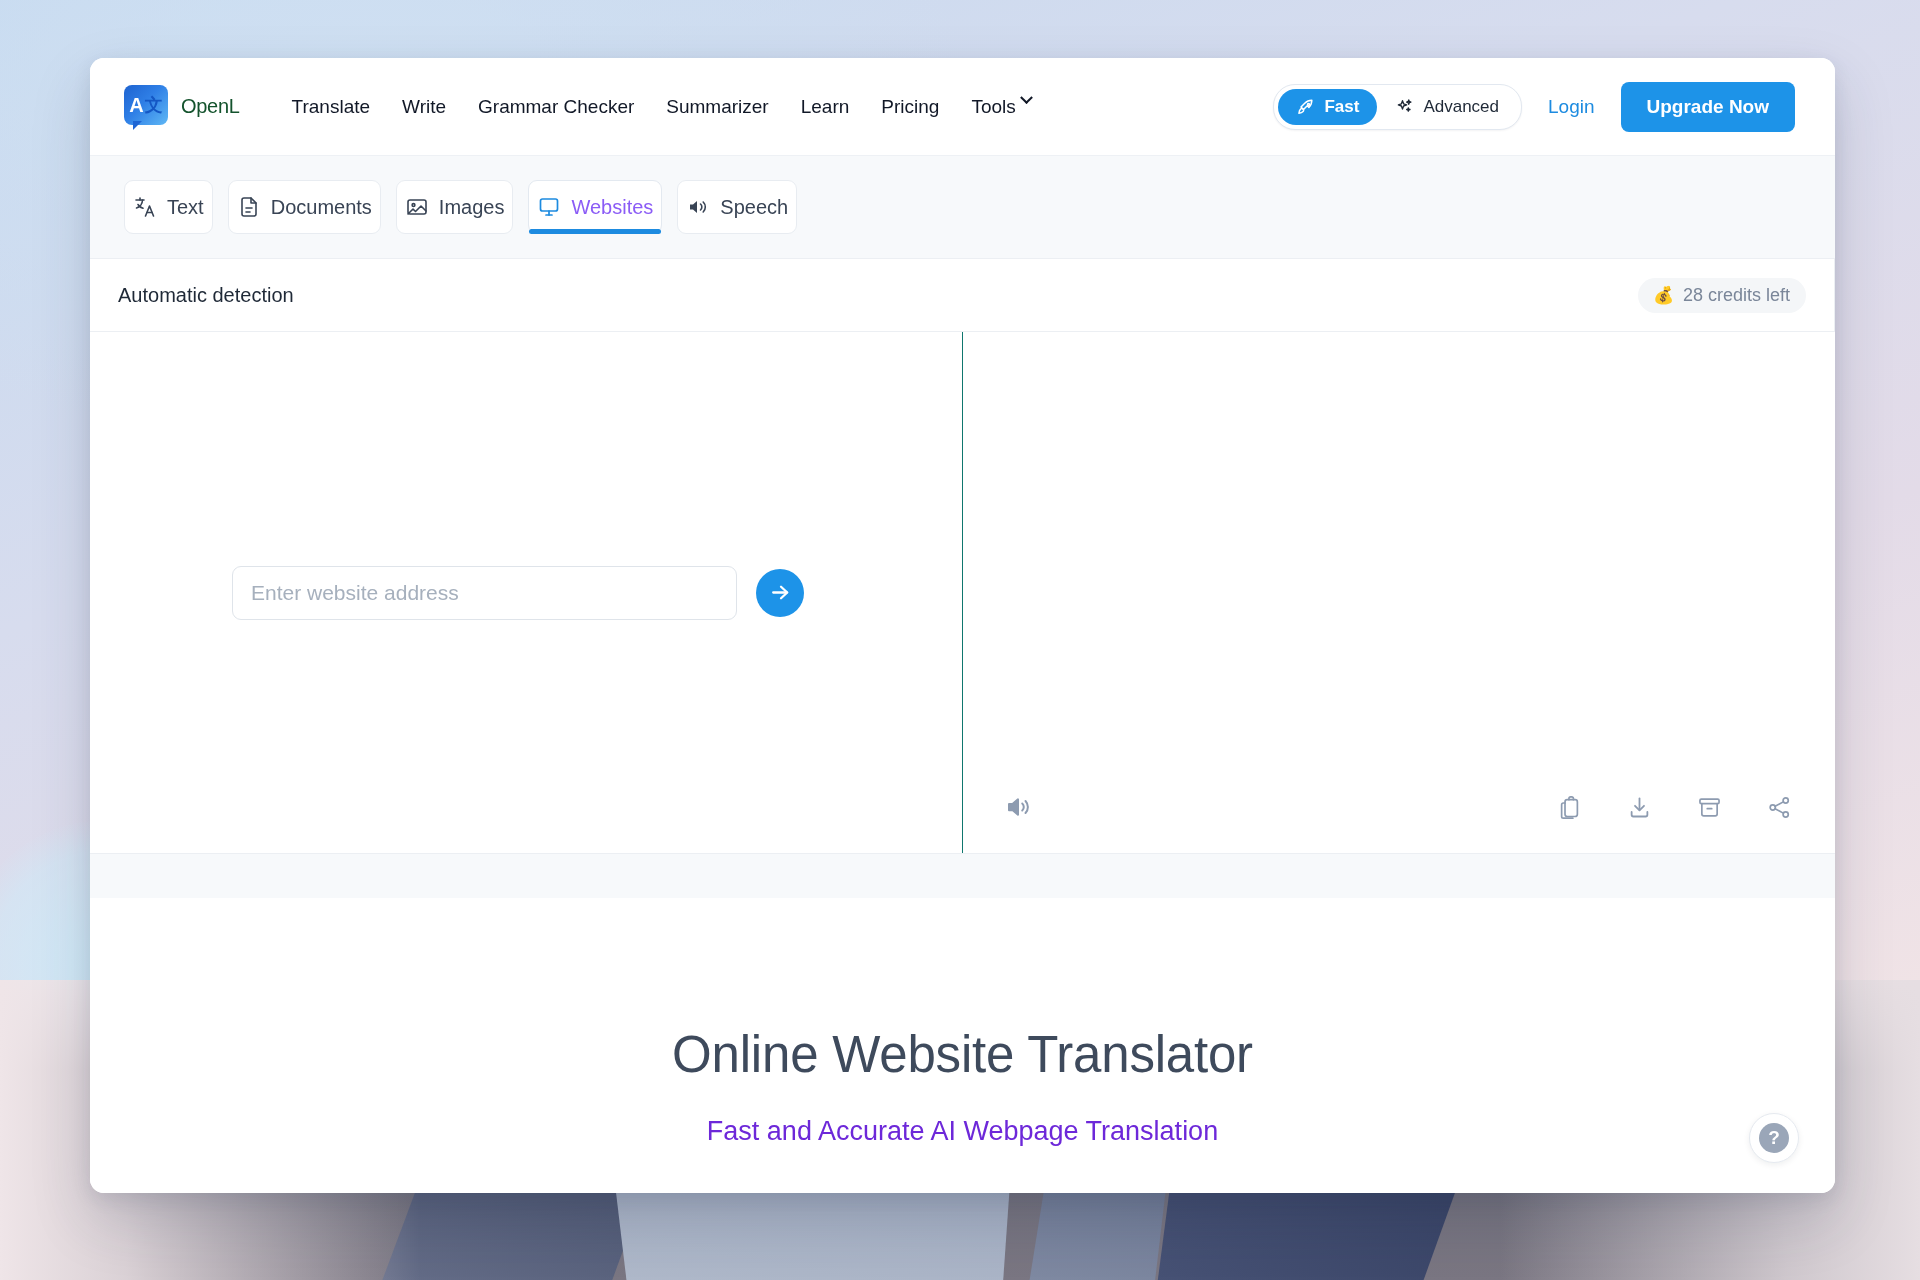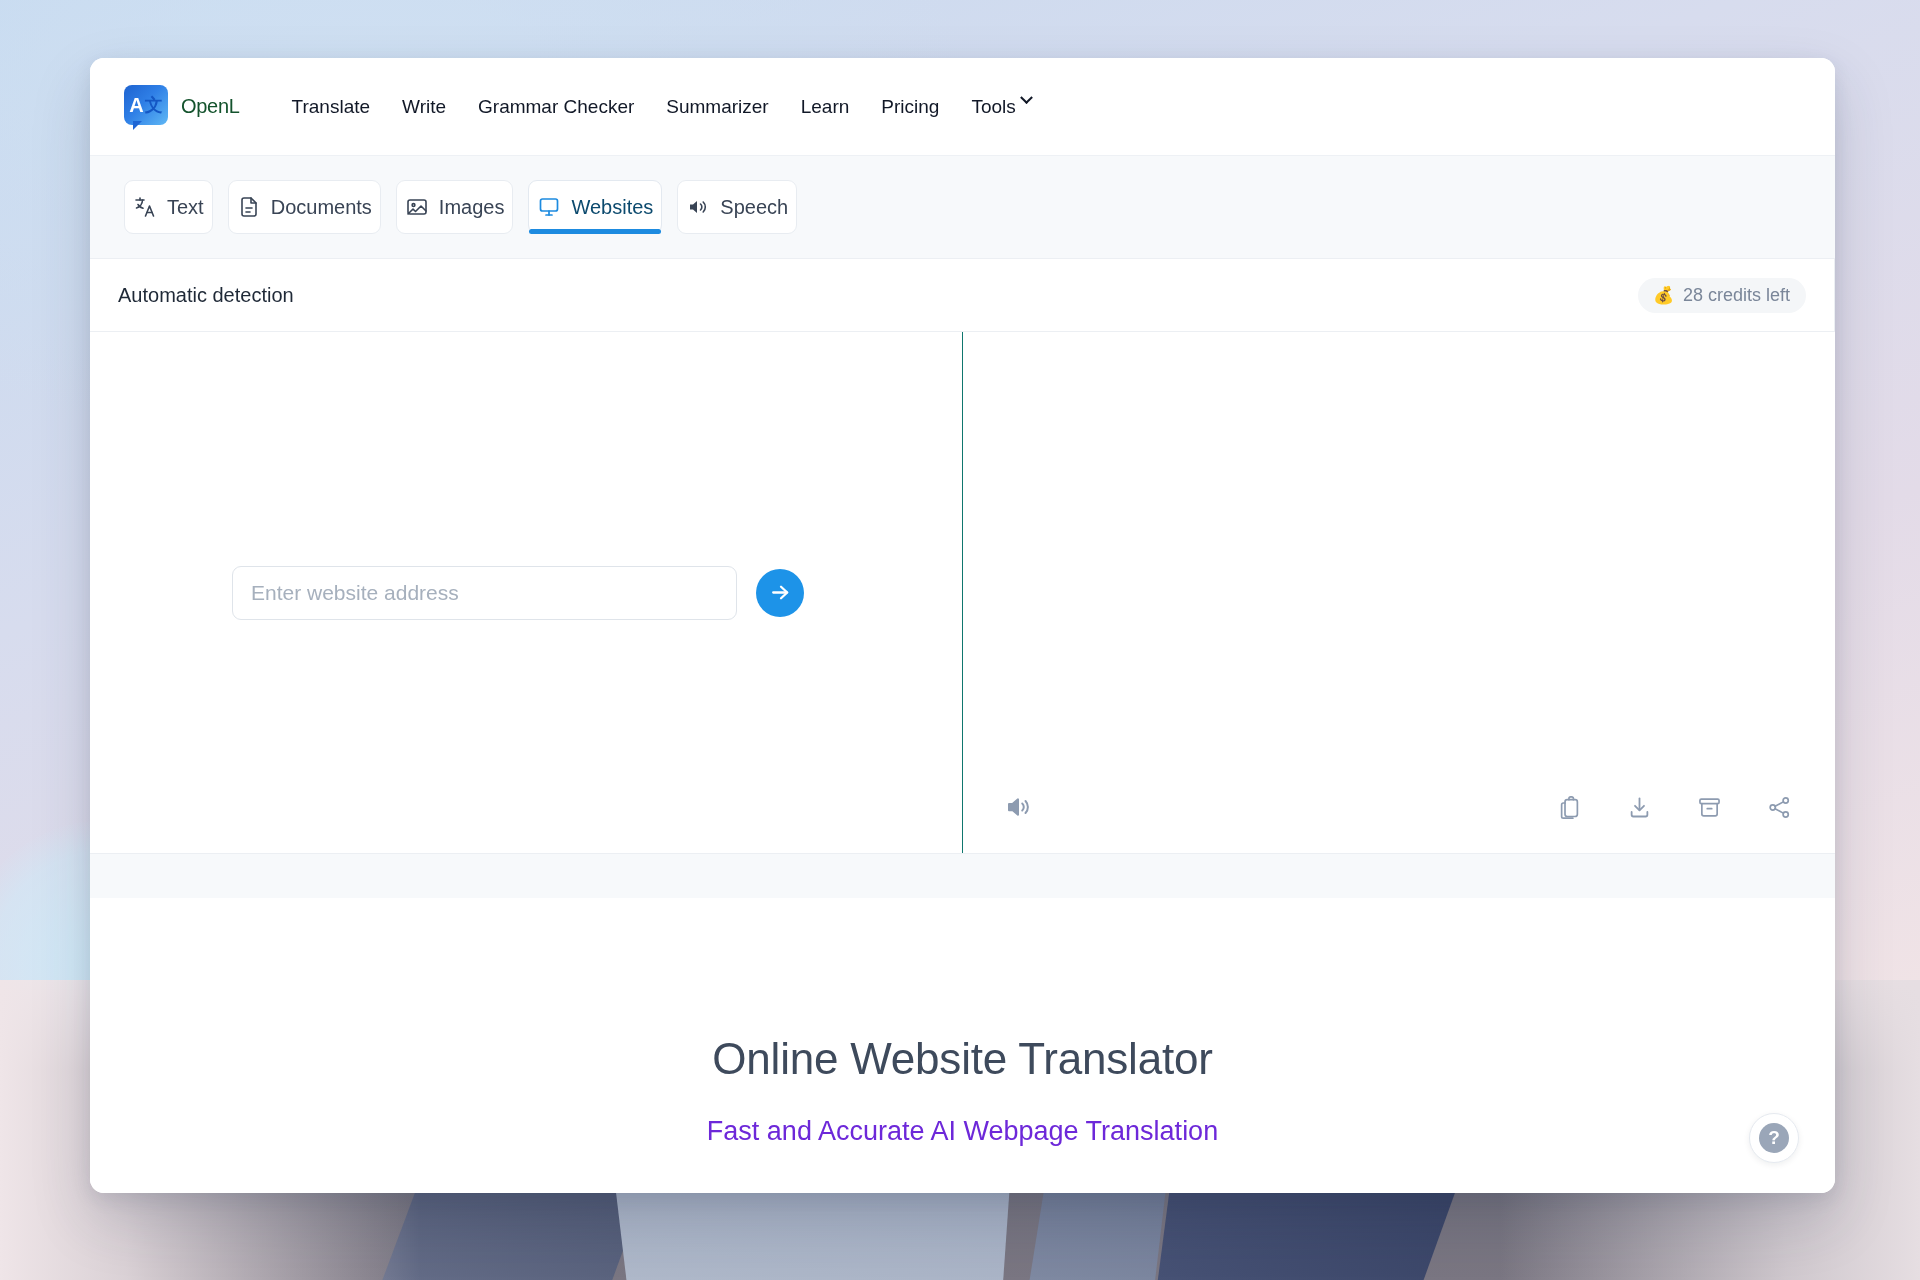--- a/index.html
+++ b/index.html
@@ -223,21 +223,21 @@
     padding: 0 8px;
     background: #fff;
     border: 1px solid #e8ecf1;
     border-radius: 9px;
     font-size: 20px;
     color: #394455;
     cursor: pointer;
     position: relative;
     white-space: nowrap;
   }
-  .tab.active { color: #0c4a6e; border-color: #e3e9f0; }
+  .tab.active { color: #8b5cf6; border-color: #e3e9f0; }
   .tab.active::after {
     content: "";
     position: absolute;
     left: 0; right: 0; bottom: -1px;
     height: 5px;
     background: #1d8be0;
     border-radius: 3px;
   }
   .tab svg { display: block; }
 
@@ -373,21 +373,21 @@
     flex: 1;
     background: #fff;
     display: flex;
     flex-direction: column;
     align-items: center;
     justify-content: flex-end;
     padding-bottom: 46px;
     position: relative;
   }
   .hero-title {
-    font-size: 44px;
+    font-size: 51px;
     color: #3e4a5c;
     font-weight: 400;
     letter-spacing: -0.2px;
   }
   .hero-sub {
     margin-top: 32px;
     font-size: 27px;
     color: #6d28d9;
     font-weight: 400;
   }
@@ -473,20 +473,44 @@
       </div>
       <div class="nav-item">
         <span>Pricing</span>
       </div>
       <div class="nav-item">
         <span>Tools</span>
         <span class="chev"></span>
       </div>
     </nav>
 
+    <div class="header-right">
+
+      <div class="mode-switch">
+        <div class="mode-btn active">
+          <svg width="20" height="20" viewBox="0 0 24 24" fill="none" stroke="#ffffff" stroke-width="1.8" stroke-linecap="round" stroke-linejoin="round">
+            <path d="M5.5 14.5c-1.5 1.5-2 5-2 5s3.5-.5 5-2c.85-.85.84-2.15-.02-3s-2.13-.85-2.98 0z"></path>
+            <path d="M13.5 10.5 9 15l-3-3 4.5-4.5c3-3 6-3.5 8.5-3.5 0 2.5-.5 5.5-3.5 8.5z"></path>
+            <circle cx="15" cy="9" r="1.2"></circle>
+          </svg>
+          <span>Fast</span>
+        </div>
+        <div class="mode-btn inactive">
+          <svg width="20" height="20" viewBox="0 0 24 24" fill="none" stroke="#1f2937" stroke-width="1.6" stroke-linecap="round" stroke-linejoin="round">
+            <path d="M9 4.5 10.3 8.2 14 9.5l-3.7 1.3L9 14.5l-1.3-3.7L4 9.5l3.7-1.3z"></path>
+            <path d="M16.5 3.5l.7 1.9 1.9.7-1.9.7-.7 1.9-.7-1.9-1.9-.7 1.9-.7z"></path>
+            <path d="M16 13l.55 1.5L18 15l-1.45.5L16 17l-.55-1.5L14 15l1.45-.5z"></path>
+          </svg>
+          <span>Advanced</span>
+        </div>
+      </div>
+
+      <div class="login-link">Login</div>
+      <div class="upgrade-btn">Upgrade Now</div>
+    </div>
   </div>
 
   <div class="tabs-strip">
 
     <div class="tab">
       <svg width="24" height="24" viewBox="0 0 24 24" fill="none" stroke="#394455" stroke-width="1.6" stroke-linecap="round" stroke-linejoin="round">
         <path d="M3 5h8"></path>
           <path d="M7 3v2"></path>
           <path d="M9.5 5c0 4-3 7-6 8"></path>
           <path d="M5 9.5c1.2 2 3 3.2 5 3.8"></path>

